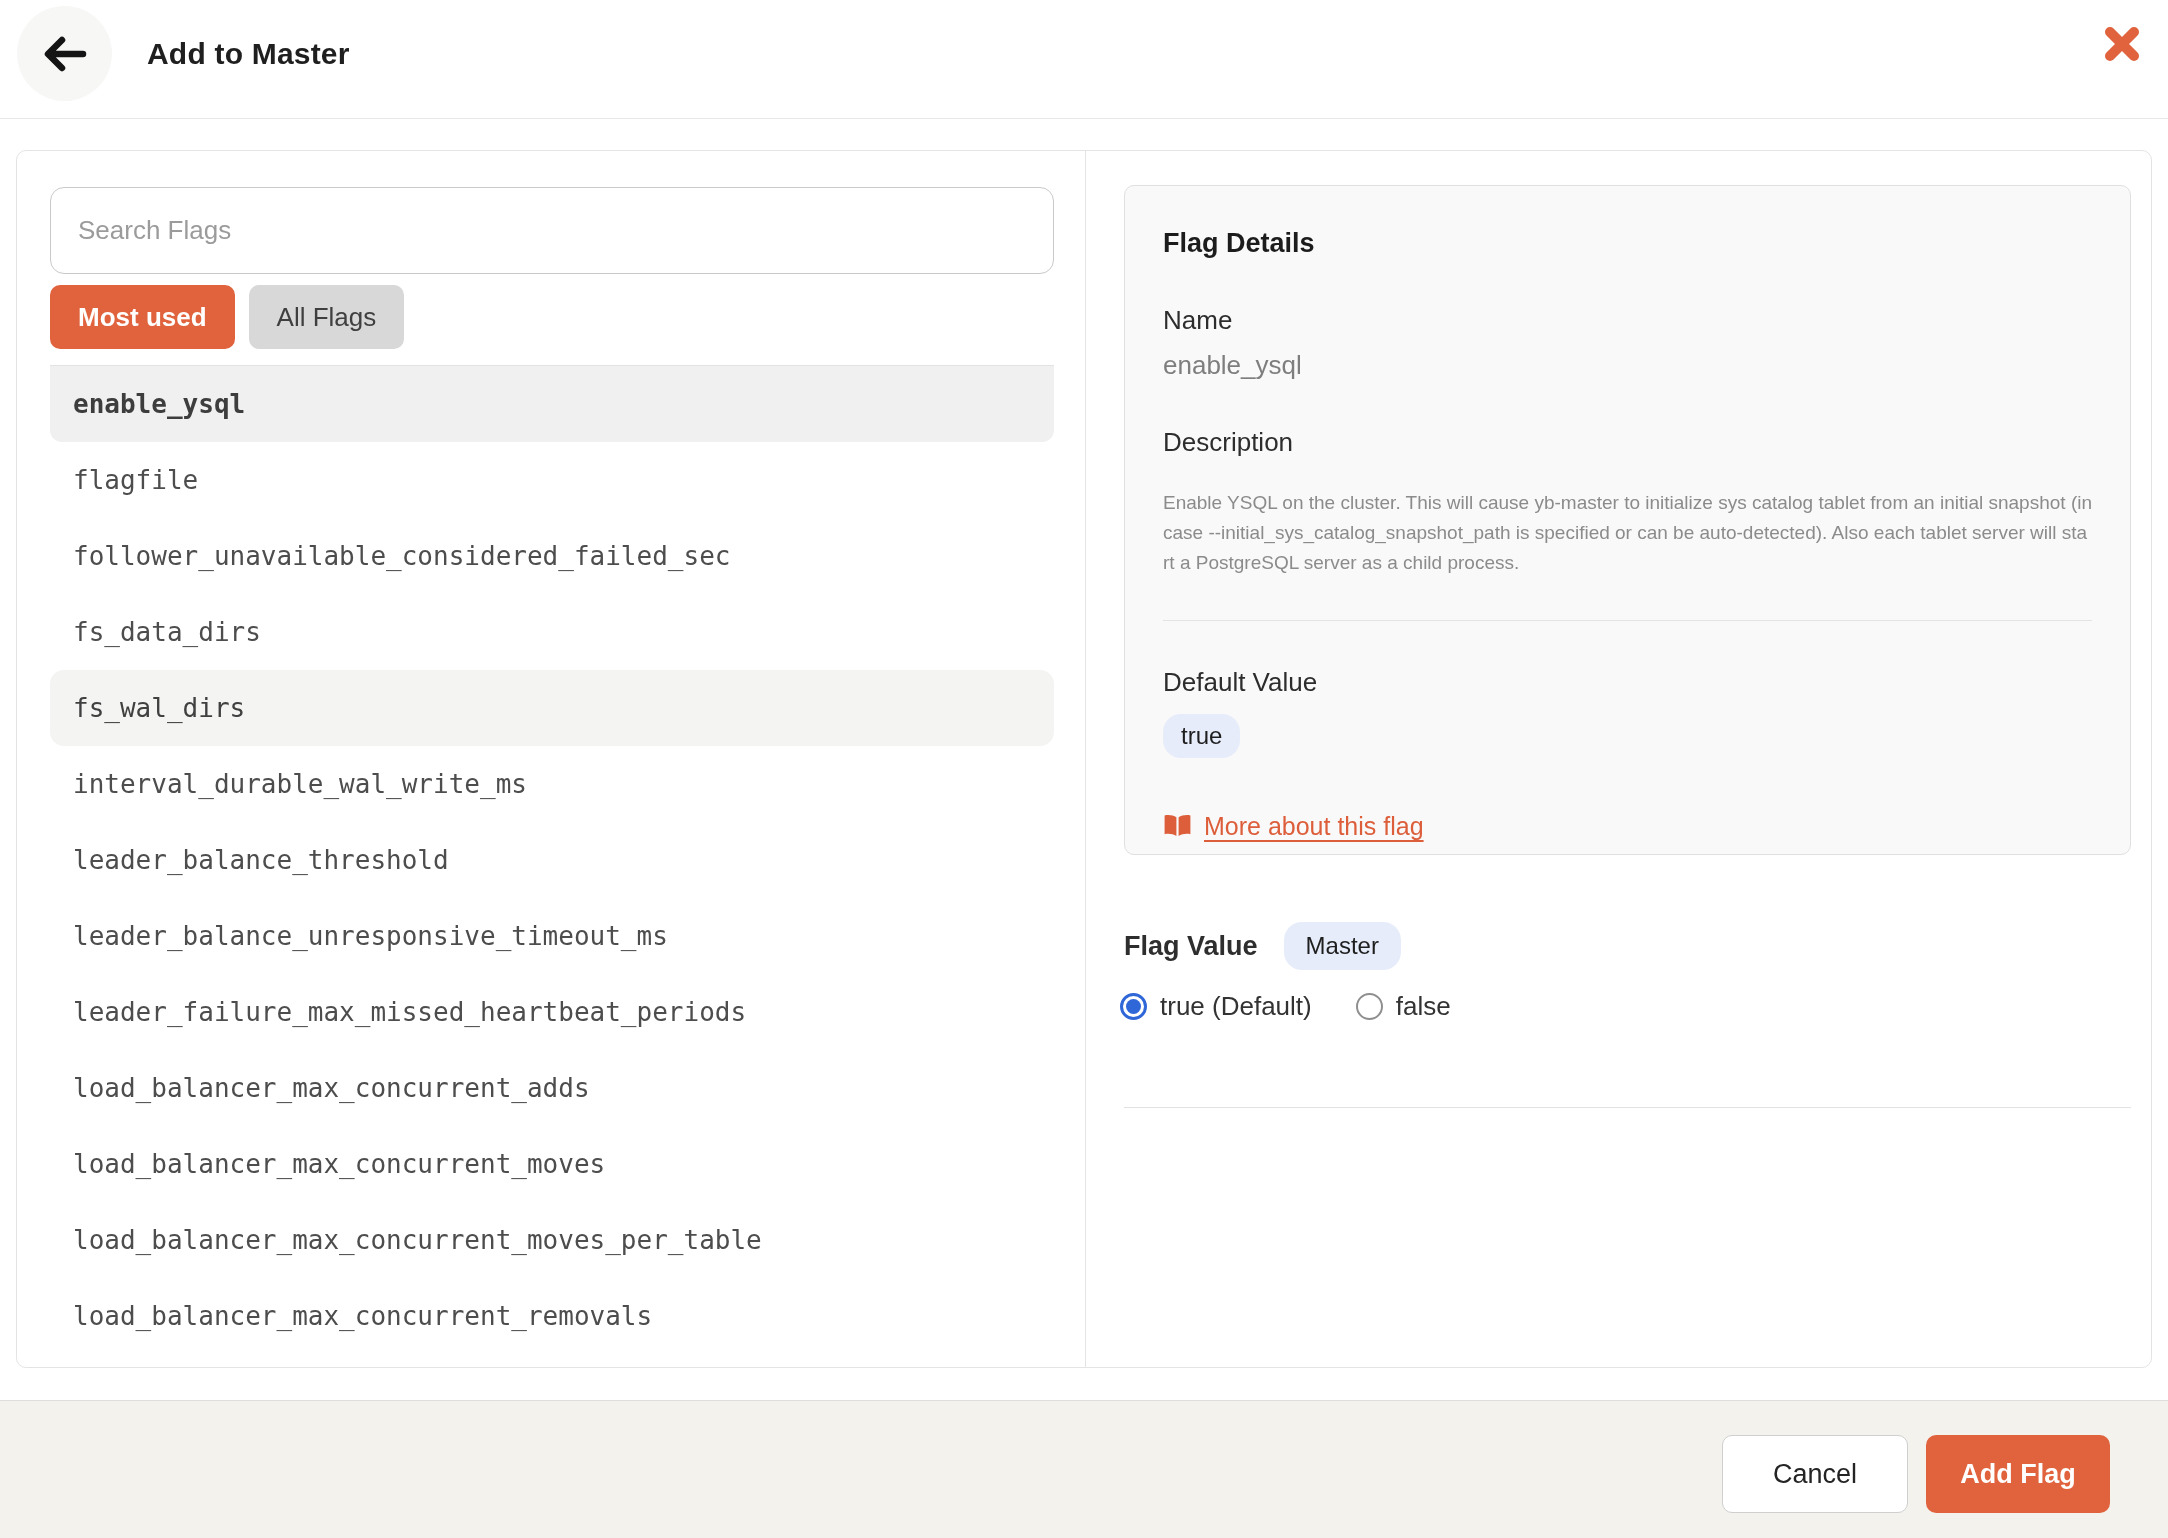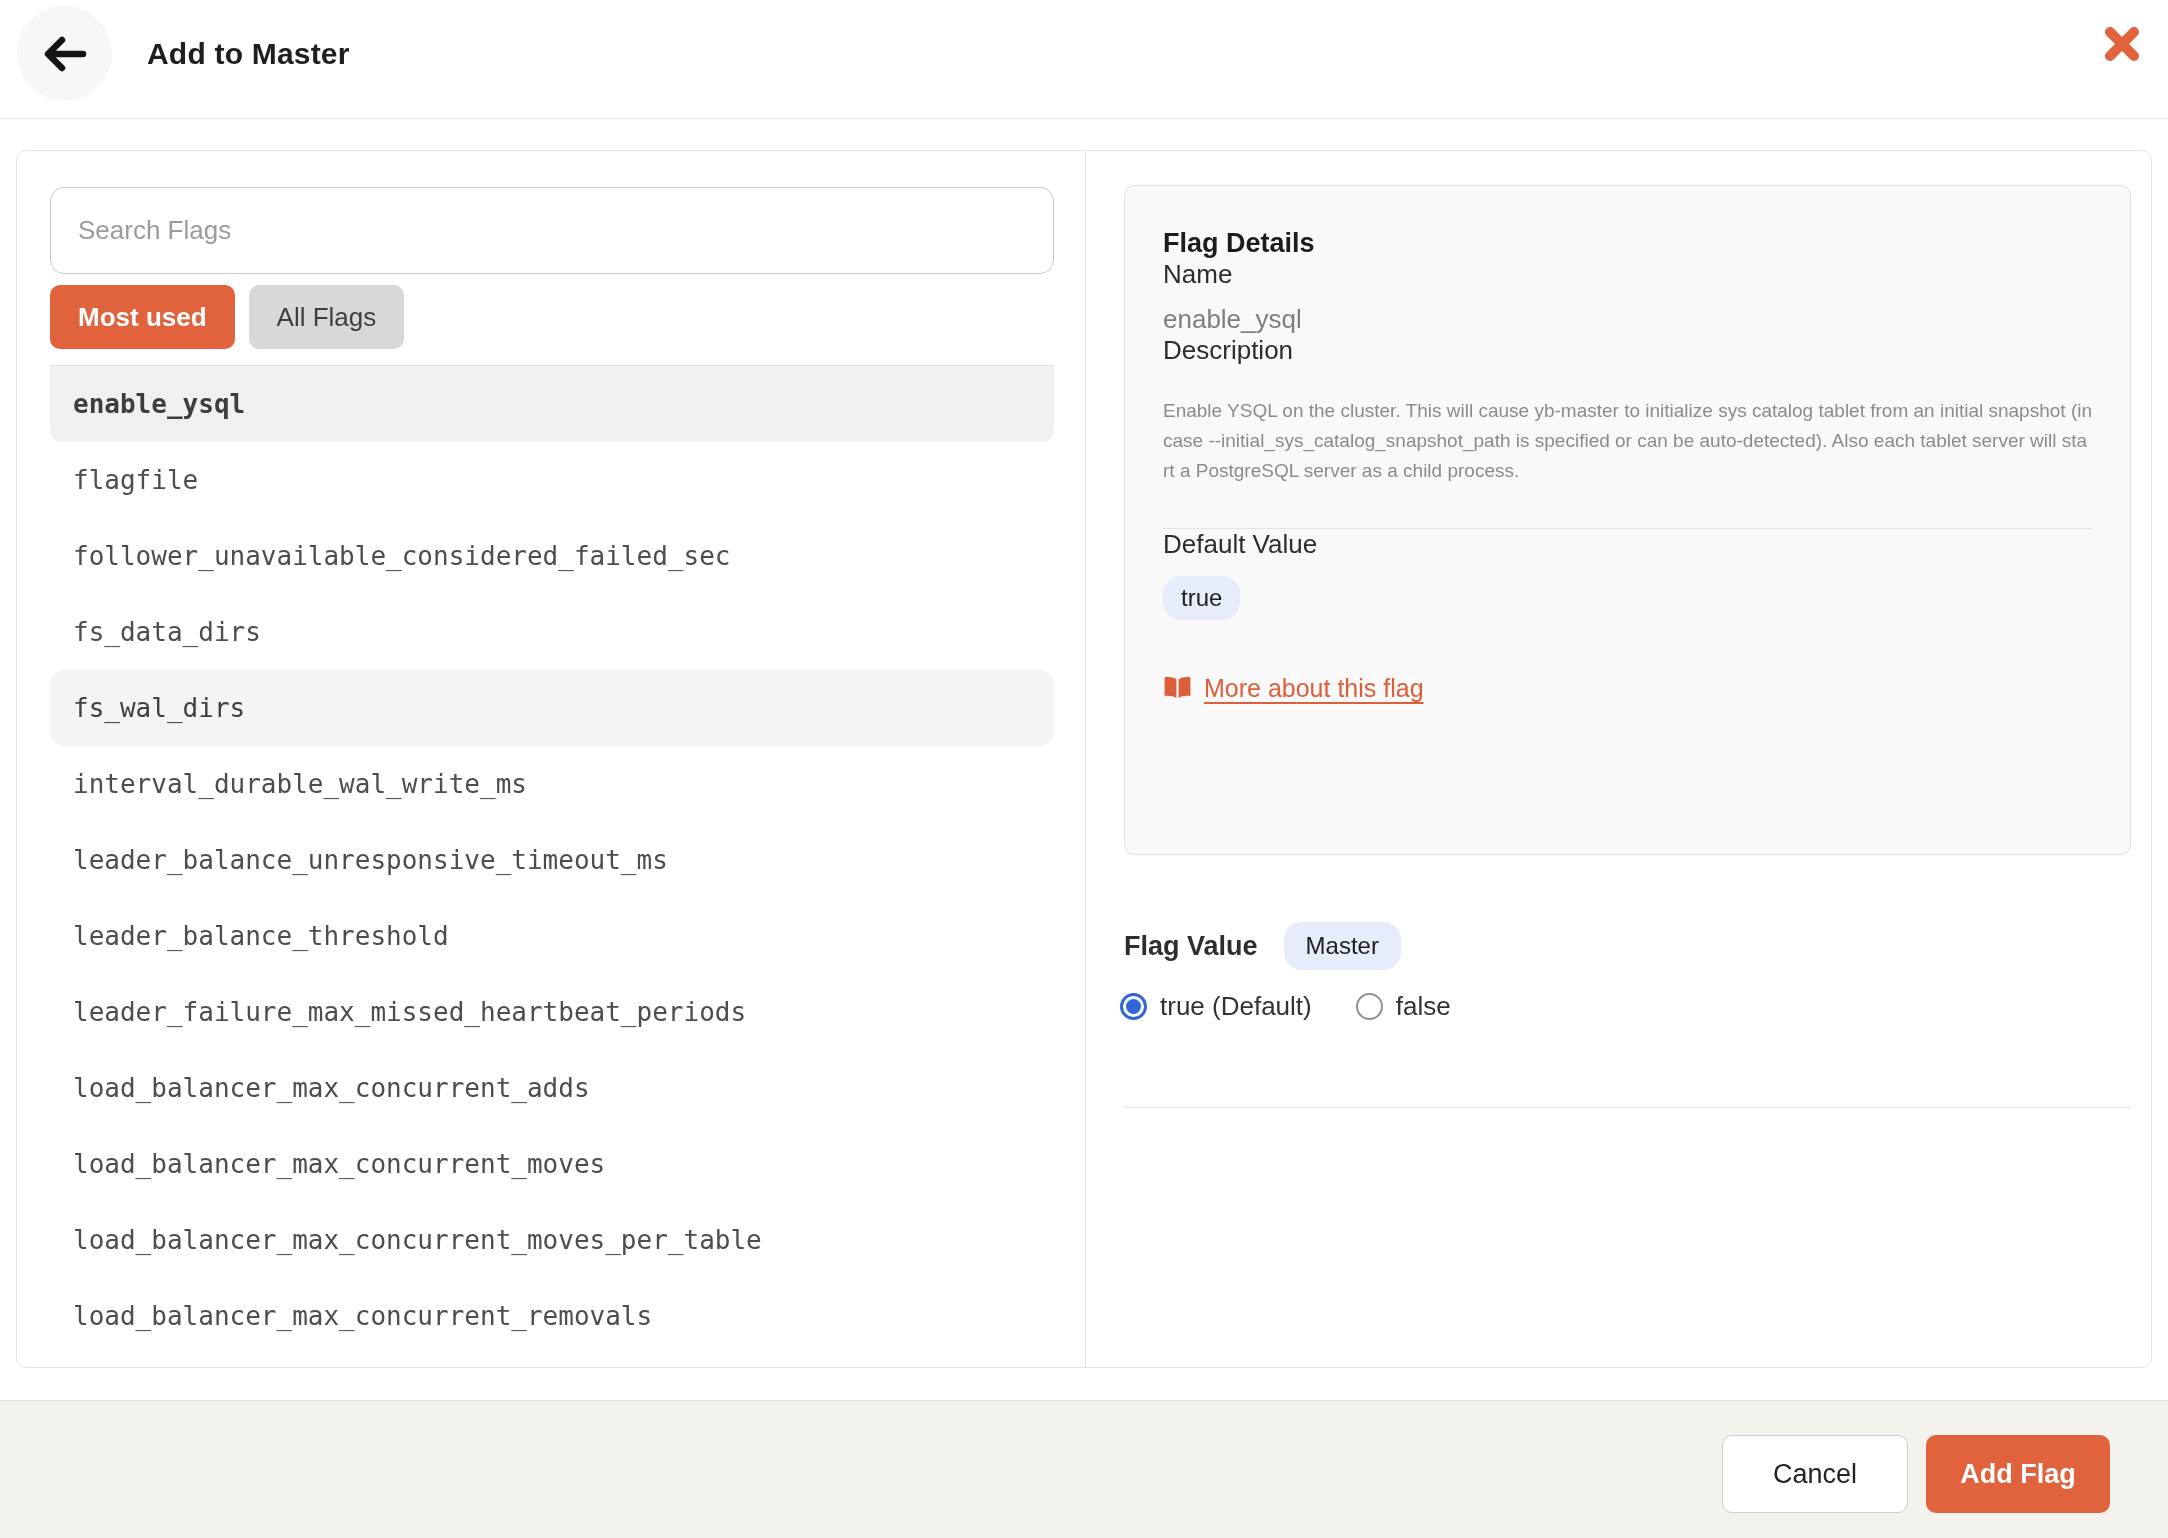--- a/index.html
+++ b/index.html
@@ -74,21 +74,21 @@
   }
 
   
   .right-panel { position: absolute; left: 1069px; top: 0; right: 0; bottom: 0; }
   .details-card {
     position: absolute; left: 38px; top: 34px; right: 20px; height: 670px;
     background: #f9f9f9; border: 1px solid #e0e0e0; border-radius: 10px;
     padding: 42px 38px;
   }
   .details-title { font-size: 27px; font-weight: 700; color: #1c1c1c; }
-  .d-label { font-size: 26px; color: #2d2d2d; }
+  .d-label { font-size: 26px; color: #2d2d2d; margin-top: 46px; }
   .d-value { font-size: 26px; color: #7e7e7e; margin-top: 14px; }
   .d-desc {
     font-size: 19px; color: #8b8b8b; line-height: 30px; margin-top: 30px;
     word-break: break-all;
   }
   .d-hr { border: none; border-top: 1px solid #e3e3e3; margin-top: 42px; }
   .pill {
     display: inline-block; background: #e7ecfa; border-radius: 18px;
     padding: 8px 18px; font-size: 24px; color: #1e1e1e;
   }
@@ -167,22 +167,22 @@
       <button class="filter-btn active">Most used</button>
       <button class="filter-btn">All Flags</button>
     </div>
     <div class="flag-list">
       <div class="flag-row selected">enable_ysql</div>
       <div class="flag-row">flagfile</div>
       <div class="flag-row">follower_unavailable_considered_failed_sec</div>
       <div class="flag-row">fs_data_dirs</div>
       <div class="flag-row highlight">fs_wal_dirs</div>
       <div class="flag-row">interval_durable_wal_write_ms</div>
+      <div class="flag-row">leader_balance_threshold</div>
       <div class="flag-row">leader_balance_unresponsive_timeout_ms</div>
-      <div class="flag-row">leader_balance_threshold</div>
       <div class="flag-row">leader_failure_max_missed_heartbeat_periods</div>
       <div class="flag-row">load_balancer_max_concurrent_adds</div>
       <div class="flag-row">load_balancer_max_concurrent_moves</div>
       <div class="flag-row">load_balancer_max_concurrent_moves_per_table</div>
       <div class="flag-row">load_balancer_max_concurrent_removals</div>
     </div>
   </div>
 
   <div class="v-divider"></div>
 

